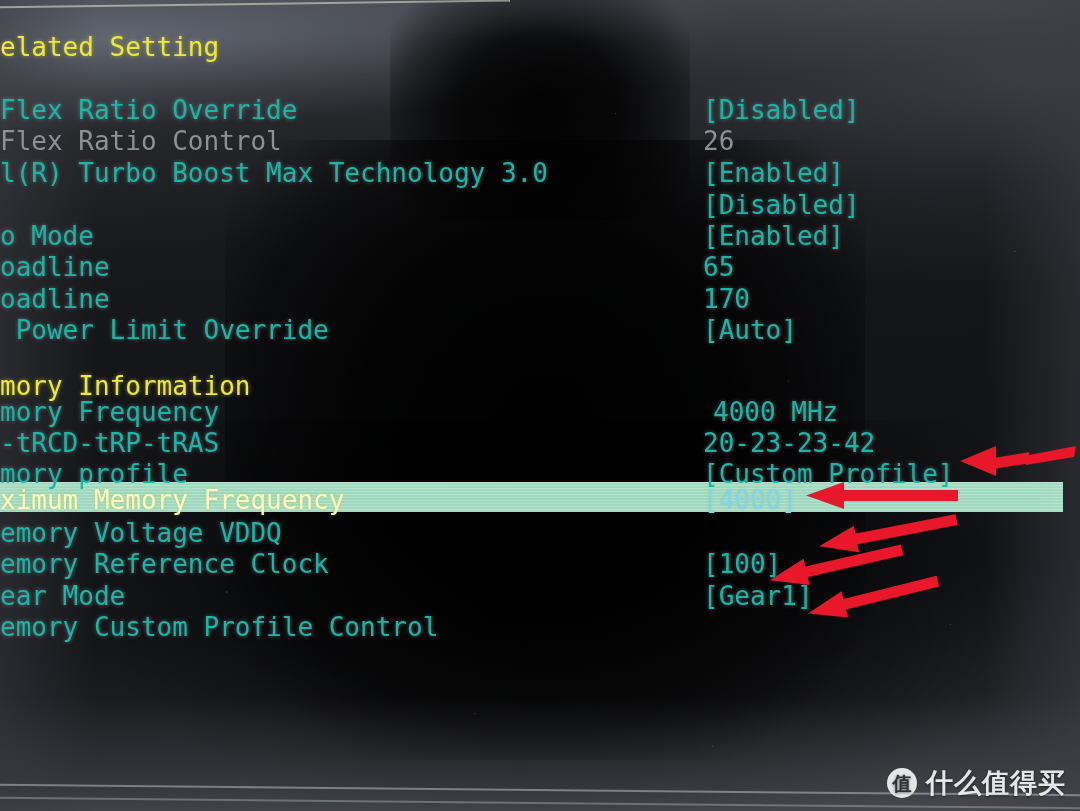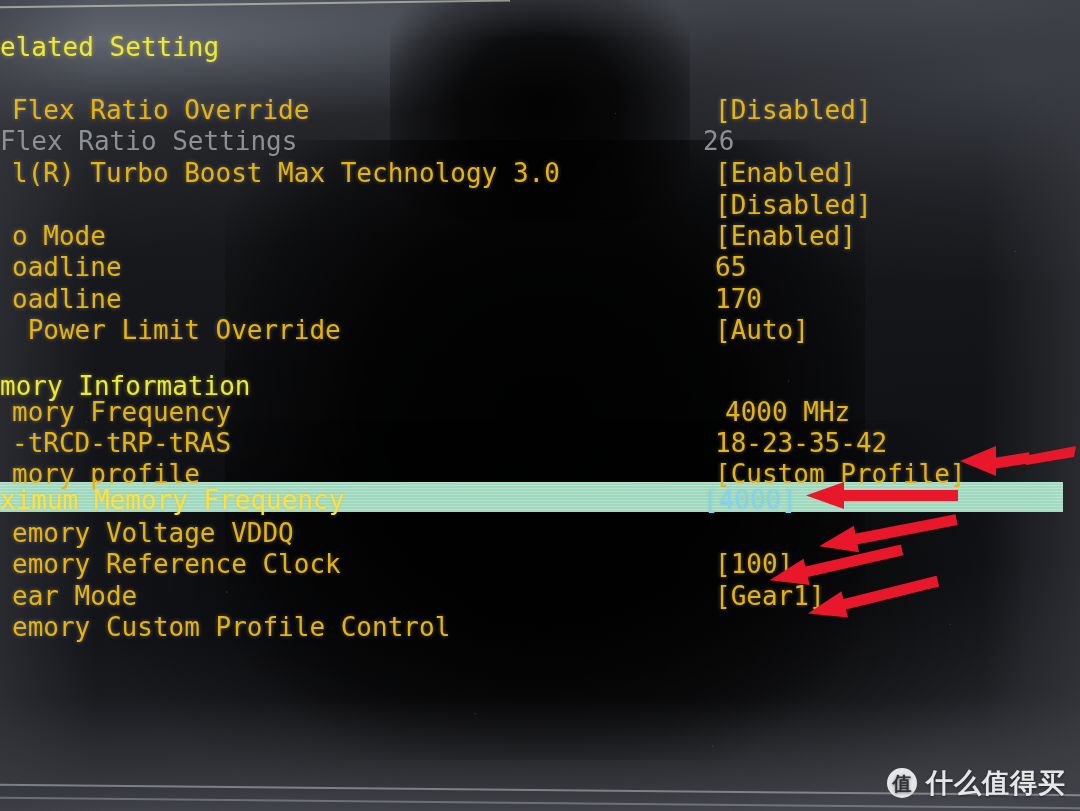--- a/index.html
+++ b/index.html
@@ -121,23 +121,23 @@
   }
   .value {
     position: absolute;
     left: 703px;
     top: 0;
     white-space: pre;
   }
   .value.num { left: 713px; }
 
   .c-head     { color: #ece93a; text-shadow: 0 0 4px rgba(225,222,60,0.55); }
-  .c-item     { color: #eab308; text-shadow: 0 0 4px rgba(200,210,220,0.40); margin-left: 12px; }
+  .c-item     { color: #14b8a6; text-shadow: 0 0 4px rgba(200,210,220,0.40); }
   .c-dim      { color: #8d9094; text-shadow: none; }
-  .c-sel-lbl  { color: #fde047; text-shadow: 0 0 3px rgba(190,190,20,0.45); }
+  .c-sel-lbl  { color: #fef9c3; text-shadow: 0 0 3px rgba(190,190,20,0.45); }
   .c-sel-val  { color: #7dd3fc; text-shadow: 0 0 3px rgba(190,190,20,0.40); }
 
   
   .hl-bar {
     position: absolute;
     left: 0;
     top: 482px;
     width: 1063px;
     height: 30px;
     background: #a3dfc3;
@@ -207,21 +207,21 @@
       <span class="label c-head">elated Setting</span>
     </div>
 
     
     <div class="row" style="top:95px;">
       <span class="label c-item">Flex Ratio Override</span>
       <span class="value c-item">[Disabled]</span>
     </div>
 
     <div class="row" style="top:126px;">
-      <span class="label c-dim">Flex Ratio Settings</span>
+      <span class="label c-dim">Flex Ratio Control</span>
       <span class="value c-dim">26</span>
     </div>
 
     <div class="row" style="top:158px;">
       <span class="label c-item">l(R) Turbo Boost Max Technology 3.0</span>
       <span class="value c-item">[Enabled]</span>
     </div>
 
     <div class="row" style="top:190px;">
       <span class="label c-item"></span>
@@ -253,21 +253,21 @@
       <span class="value c-item">[Auto]</span>
     </div>
 
     <div class="row" style="top:397px;">
       <span class="label c-item">mory Frequency</span>
       <span class="value num c-item">4000 MHz</span>
     </div>
 
     <div class="row" style="top:428px;padding-left:39px;">
       <span class="label c-item">-tRCD-tRP-tRAS</span>
-      <span class="value c-item">18-23-35-42</span>
+      <span class="value c-item">20-23-23-42</span>
     </div>
 
     <div class="row" style="top:459px;padding-left:17px;">
       <span class="label c-item">mory profile</span>
       <span class="value c-item">[Custom Profile]</span>
     </div>
 
     <div class="row selected" style="top:485px;">
       <span class="label c-sel-lbl">ximum Memory Frequency</span>
       <span class="value c-sel-val">[4000]</span>

